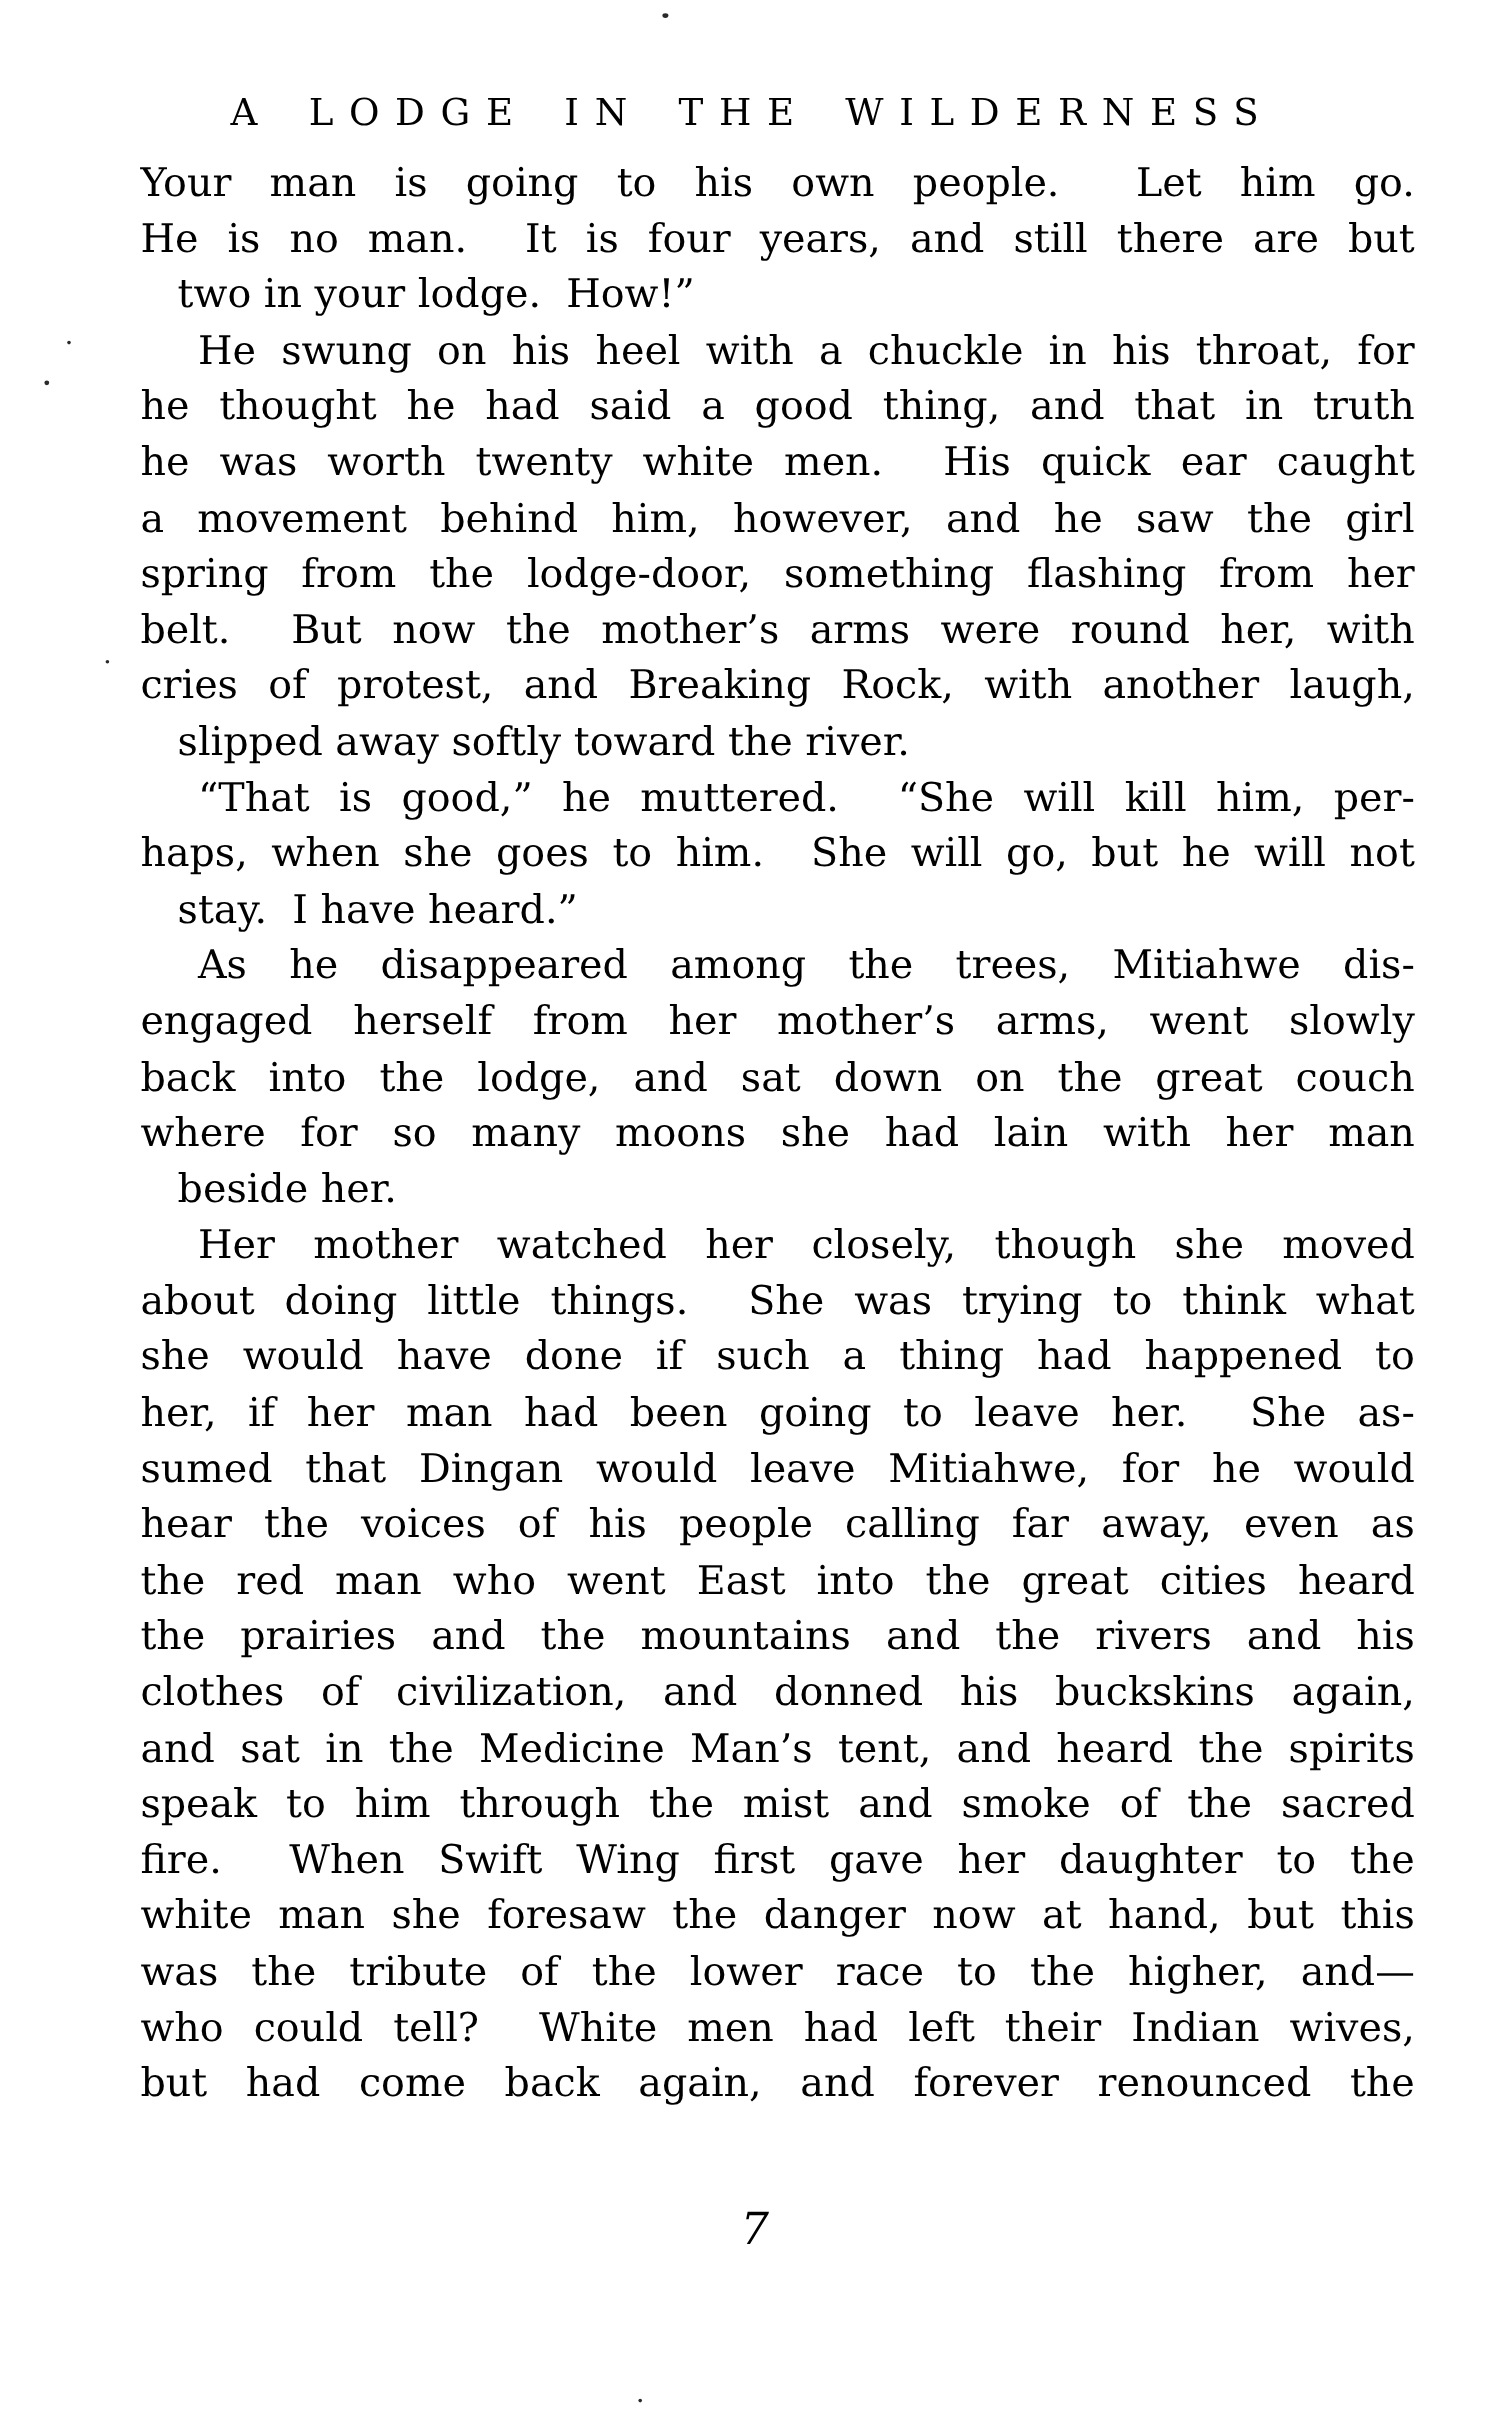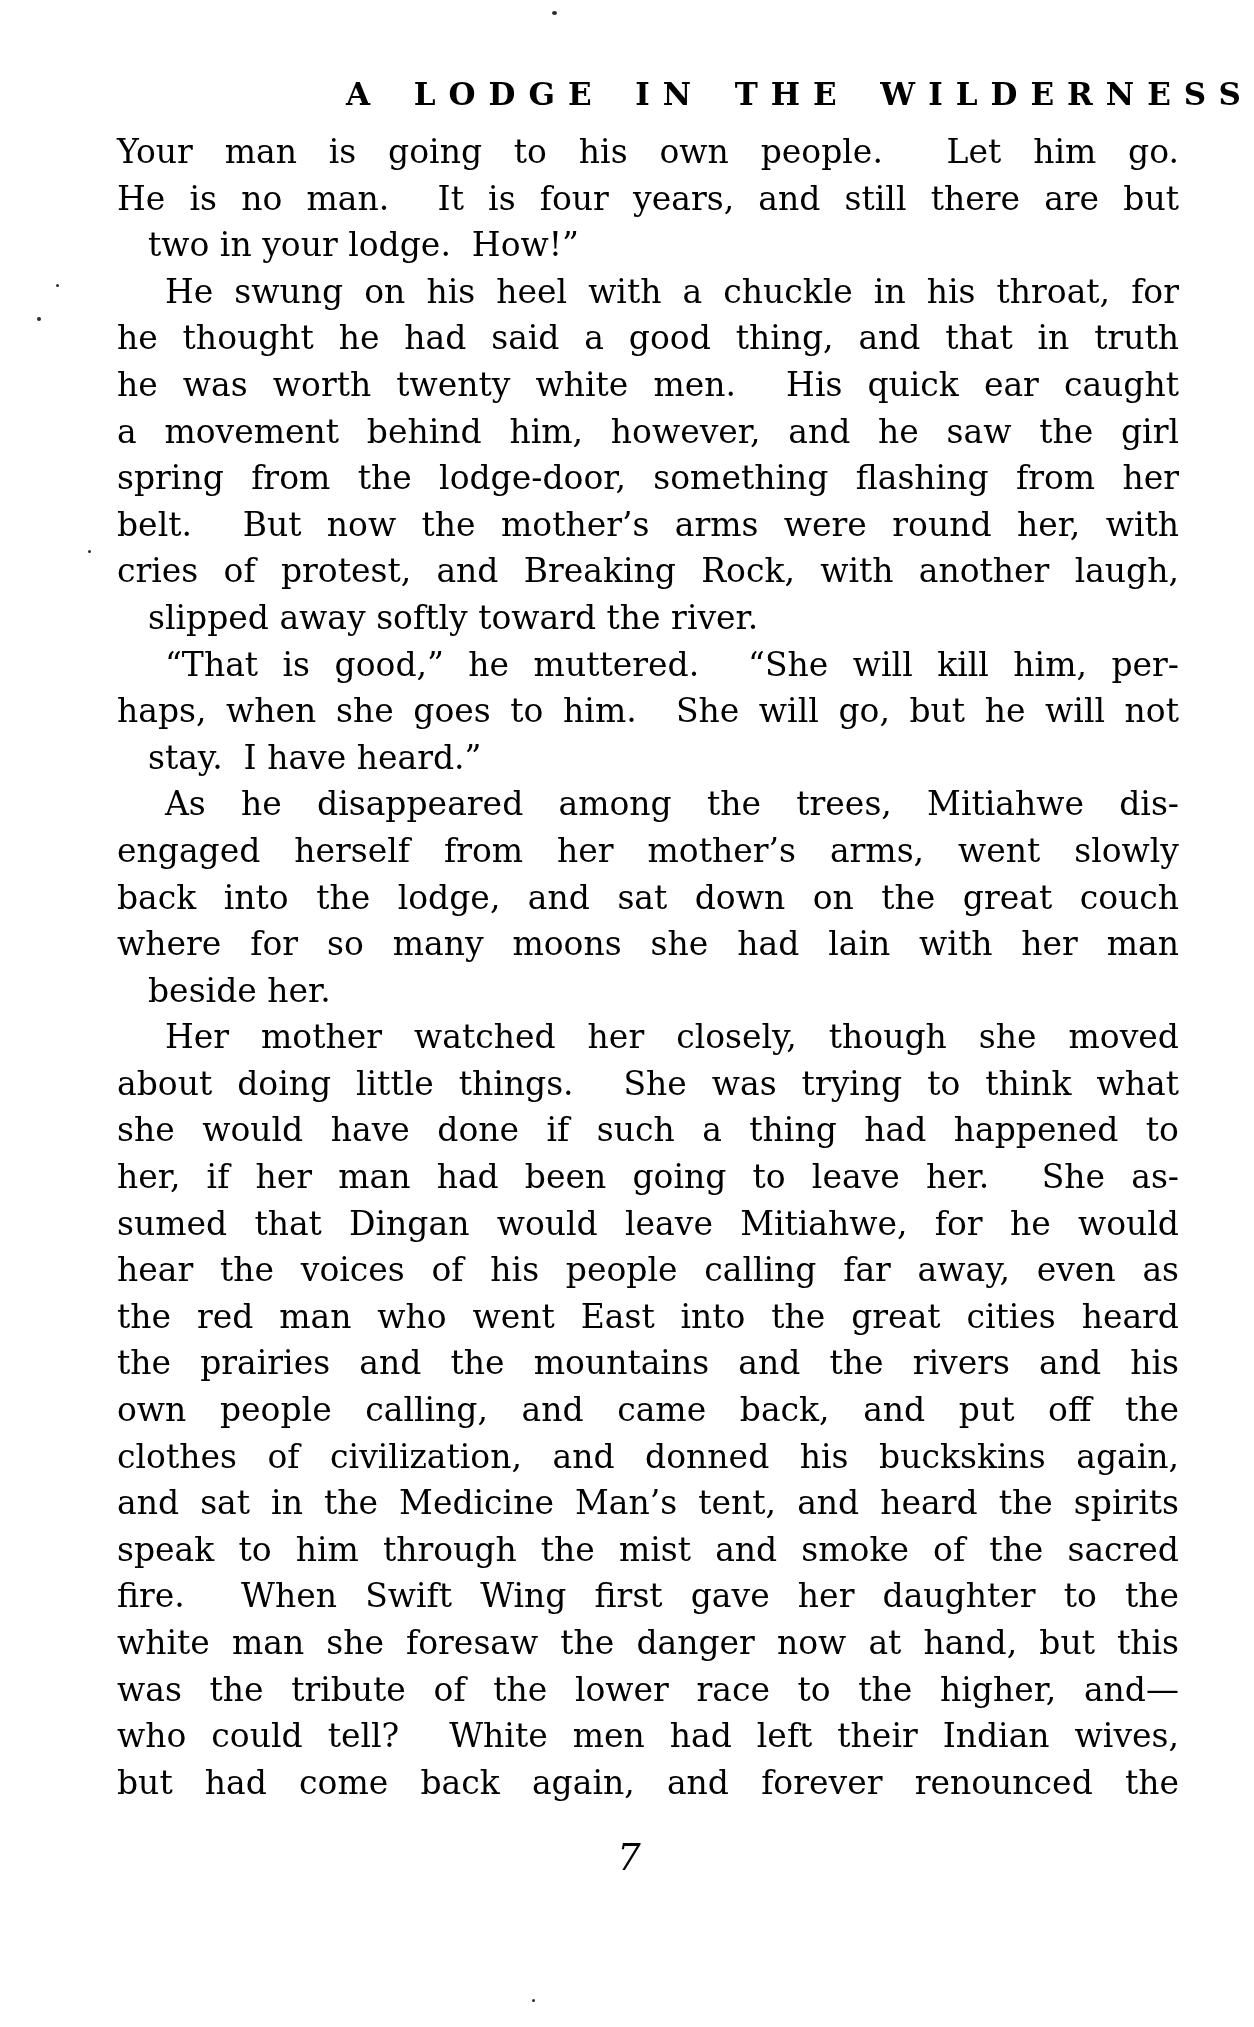--- a/index.html
+++ b/index.html
@@ -14,23 +14,23 @@
     font-family: "DejaVu Serif", serif;
     position: relative;
     overflow: hidden;
   }
   .running-header {
     position: absolute;
     top: 76px;
     left: 0;
     width: 100%;
     margin: 0;
-    text-align: right;
+    text-align: center;
     font-size: 31px;
-    font-weight: 700;
+    font-weight: 400;
     letter-spacing: 0.42em;
     word-spacing: 0.22em;
     white-space: nowrap;
   }
   .body-text {
     position: absolute;
     top: 129px;
     left: 117px;
     width: 1062px;
     font-size: 33px;
@@ -100,21 +100,20 @@
     <div class="line">where for so many moons she had lain with her man</div>
     <div class="line endline">beside her.</div>
     <div class="line indent">Her mother watched her closely, though she moved</div>
     <div class="line">about doing little things.&nbsp; She was trying to think what</div>
     <div class="line">she would have done if such a thing had happened to</div>
     <div class="line">her, if her man had been going to leave her.&nbsp; She as-</div>
     <div class="line">sumed that Dingan would leave Mitiahwe, for he would</div>
     <div class="line">hear the voices of his people calling far away, even as</div>
     <div class="line">the red man who went East into the great cities heard</div>
     <div class="line">the prairies and the mountains and the rivers and his</div>
-    <div class="line">own people calling, and came back, and put off the</div>
     <div class="line">clothes of civilization, and donned his buckskins again,</div>
     <div class="line">and sat in the Medicine Man’s tent, and heard the spirits</div>
     <div class="line">speak to him through the mist and smoke of the sacred</div>
     <div class="line">fire.&nbsp; When Swift Wing first gave her daughter to the</div>
     <div class="line">white man she foresaw the danger now at hand, but this</div>
     <div class="line">was the tribute of the lower race to the higher, and—</div>
     <div class="line">who could tell?&nbsp; White men had left their Indian wives,</div>
     <div class="line">but had come back again, and forever renounced the</div>
   </div>
 

